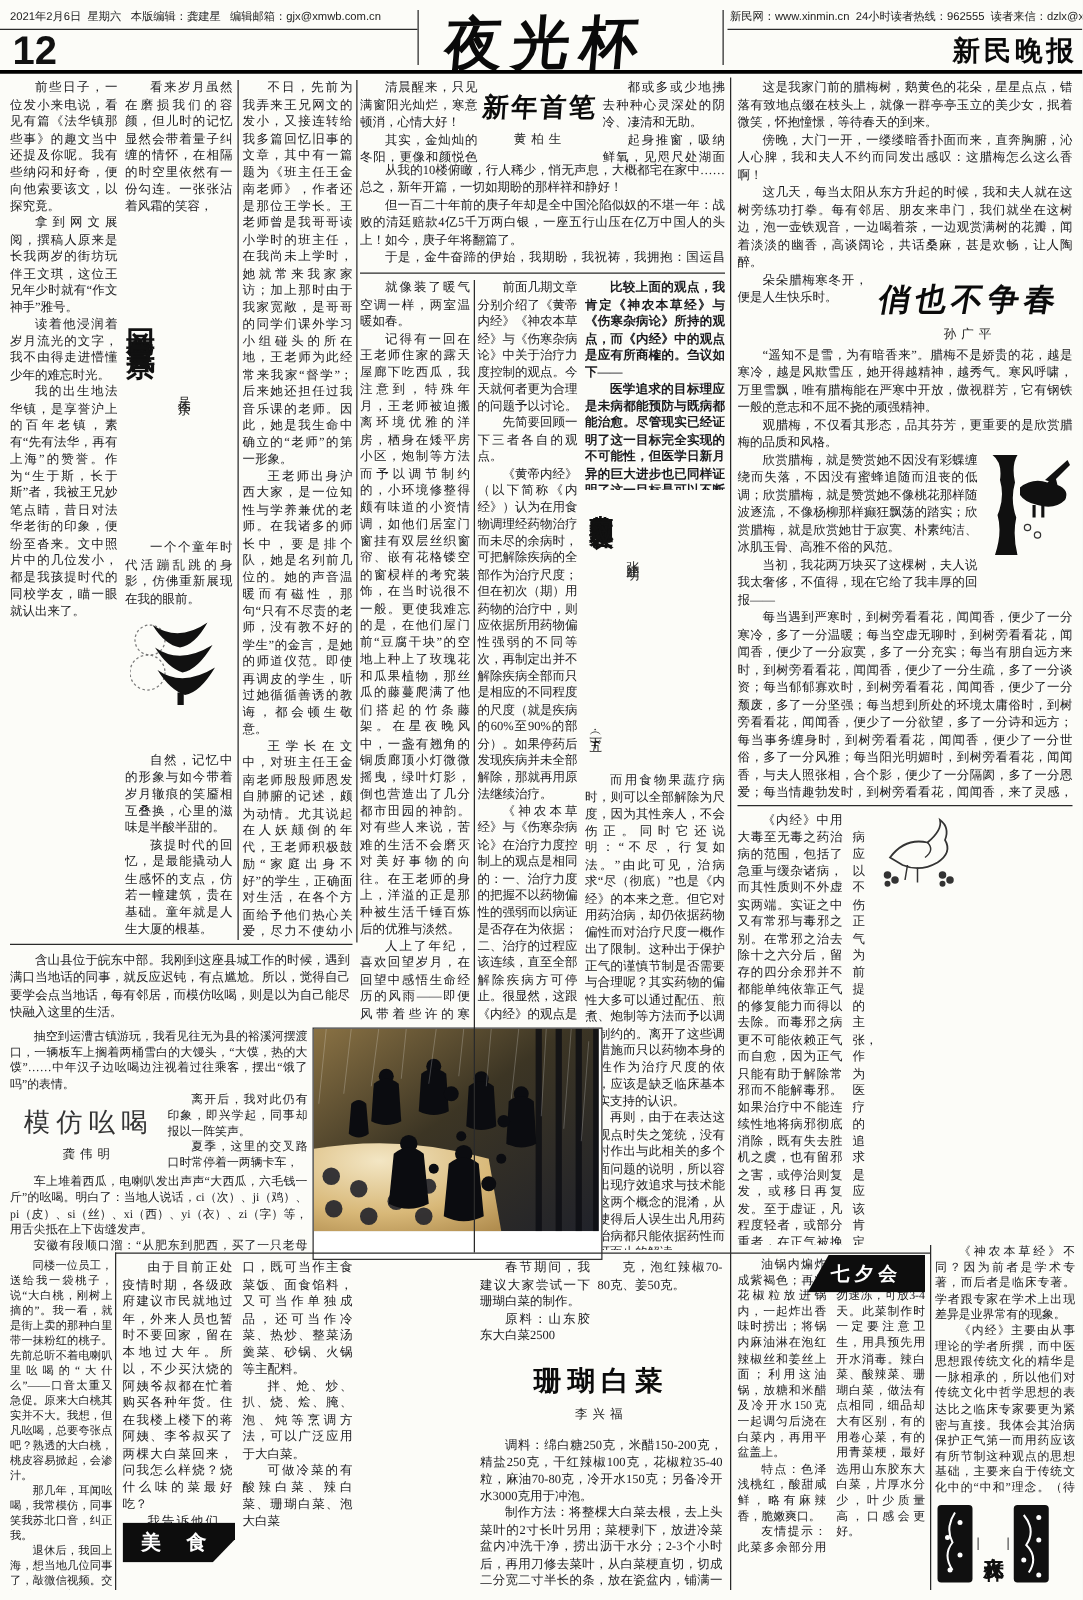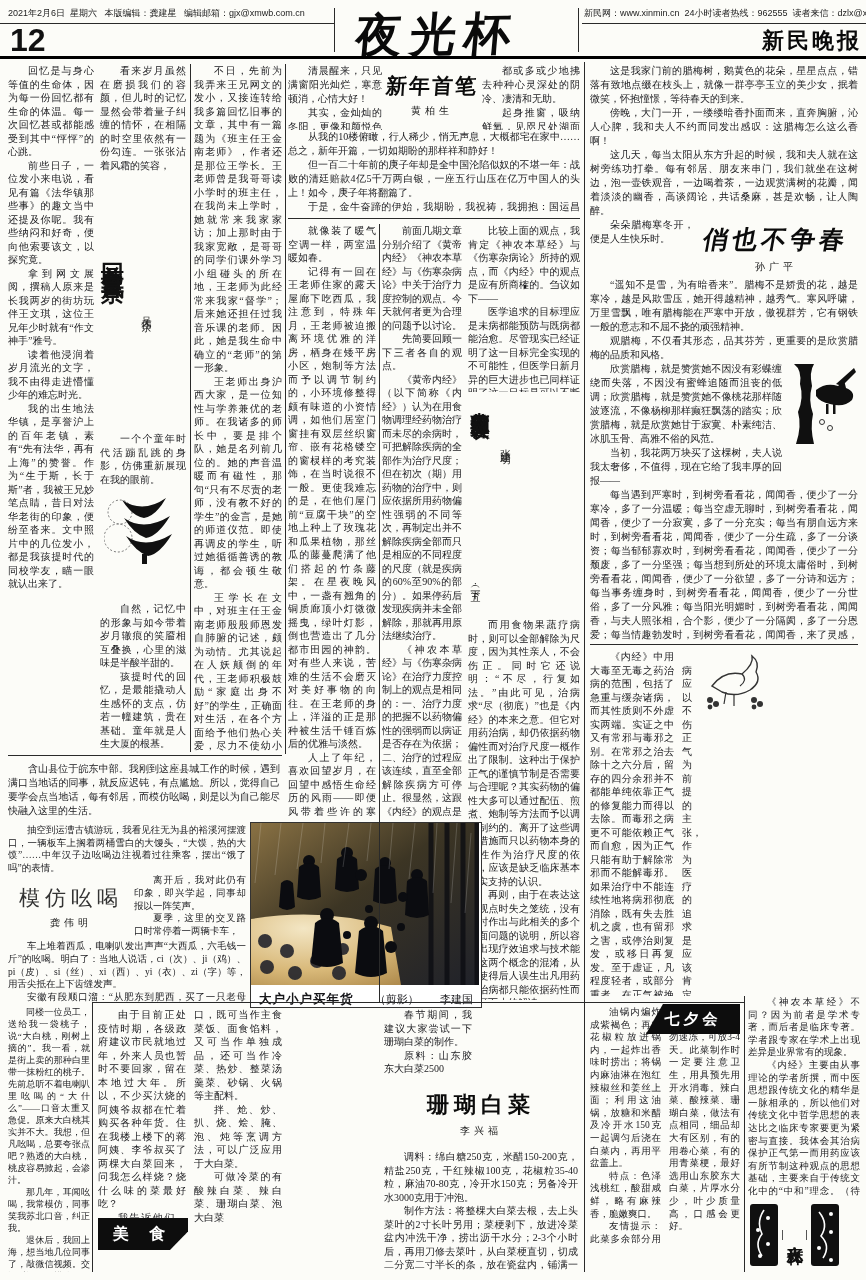--- a/index.html
+++ b/index.html
@@ -63,21 +63,20 @@
     <span>新民网：www.xinmin.cn</span>&nbsp;
     <span>24小时读者热线：962555</span>&nbsp;
     <span>读者来信：dzlx@xmwb.com.cn</span>
   </div>
   <div class="hline" style="left:582px;top:23px;width:284px;"></div>
   <div class="papername" style="left:762px;top:26px;">新民晚报</div>
 
   <div class="bar" style="left:0;top:56px;width:866px;"></div>
 
   <div class="txt" style="left:8px;top:64px;width:86px;height:688px;">
-      <p>回忆是与身心等值的生命体，因为每一份回忆都有生命的体温。每一次回忆甚或都能感受到其中“怦怦”的心跳。</p>
       <p>前些日子，一位发小来电说，看见有篇《法华镇那些事》的趣文当中还提及你呢。我有些纳闷和好奇，便向他索要该文，以探究竟。</p>
       <p>拿到网文展阅，撰稿人原来是长我两岁的街坊玩伴王文琪，这位王兄年少时就有“作文神手”雅号。</p>
       <p>读着他浸润着岁月流光的文字，我不由得走进懵懂少年的难忘时光。</p>
       <p>我的出生地法华镇，是享誉沪上的百年老镇，素有“先有法华，再有上海”的赞誉。作为“生于斯，长于斯”者，我被王兄妙笔点睛，昔日对法华老街的印象，便纷至沓来。文中照片中的几位发小，都是我孩提时代的同校学友，瞄一眼就认出来了。</p>
     </div>
   <div class="txt" style="left:100px;top:64px;width:86px;height:176px;">
       <p>看来岁月虽然在磨损我们的容颜，但儿时的记忆显然会带着量子纠缠的情怀，在相隔的时空里依然有一份勾连。一张张沾着风霜的笑容，</p>
     </div>
 
   <div class="abs" style="left:98px;top:244px;width:90px;height:184px;display:flex;justify-content:flex-start;gap:10px;">
@@ -136,21 +135,21 @@
       <p>记得有一回在王老师住家的露天屋廊下吃西瓜，我注意到，特殊年月，王老师被迫搬离环境优雅的洋房，栖身在矮平房小区，炮制等方法而予以调节制约的，小环境修整得颇有味道的小资情调，如他们居室门窗挂有双层丝织窗帘、嵌有花格镂空的窗棂样的考究装饰，在当时说很不一般。更使我难忘的是，在他们屋门前“豆腐干块”的空地上种上了玫瑰花和瓜果植物，那丝瓜的藤蔓爬满了他们搭起的竹条藤架。在星夜晚风中，一盏有翘角的铜质廊顶小灯微微摇曳，绿叶灯影，倒也营造出了几分都市田园的神韵。对有些人来说，苦难的生活不会磨灭对美好事物的向往。在王老师的身上，洋溢的正是那种被生活千锤百炼后的优雅与淡然。</p>
       <p>人上了年纪，喜欢回望岁月，在回望中感悟生命经历的风雨——即便风带着些许的寒气，即便雨带着些许的凉意，而回忆照例会成为一道独特的风景。行笔至此，耳畔不禁萦回童年时手提铁环走在法华老街，又顺道拐入旧时名闻沪上的由一块块鹅卵石铺垫的杨宅路，那弹硌路上叮咚、叮咚的清脆响声，听来是那么美妙，仿佛时光倒流。乐哉！乐哉！</p>
     </div>
 
   <div class="txt" style="left:382px;top:224px;width:80px;height:592px;">
       <p>前面几期文章分别介绍了《黄帝内经》《神农本草经》与《伤寒杂病论》中关于治疗力度控制的观点。今天就何者更为合理的问题予以讨论。</p>
       <p>先简要回顾一下三者各自的观点。</p>
       <p>《黄帝内经》（以下简称《内经》）认为在用食物调理经药物治疗而未尽的余病时，可把解除疾病的全部作为治疗尺度；但在初次（期）用药物的治疗中，则应依据所用药物偏性强弱的不同等次，再制定出并不解除疾病全部而只是相应的不同程度的尺度（就是疾病的60%至90%的部分）。如果停药后发现疾病并未全部解除，那就再用原法继续治疗。</p>
       <p>《神农本草经》与《伤寒杂病论》在治疗力度控制上的观点是相同的：一、治疗力度的把握不以药物偏性的强弱而以病证是否存在为依据；二、治疗的过程应该连续，直至全部解除疾病方可停止。很显然，这跟《内经》的观点是存在差异的。</p>
     </div>
-  <div class="txt" style="left:468px;top:224px;width:112px;height:168px;">
+  <div class="txt" style="left:468px;top:224px;width:112px;height:168px;font-weight:bold;">
       <p>比较上面的观点，我肯定《神农本草经》与《伤寒杂病论》所持的观点，而《内经》中的观点是应有所商榷的。刍议如下——</p>
       <p>医学追求的目标理应是未病都能预防与既病都能治愈。尽管现实已经证明了这一目标完全实现的不可能性，但医学日新月异的巨大进步也已同样证明了这一目标是可以不断接近的可能性。</p>
     </div>
 
   <div class="abs flexrow" style="left:468px;top:396px;width:112px;height:218px;">
     <div style="width:66px;display:flex;">
       <div>
         <div class="vtitle t-zhong" style="height:182px;">中药剂量应用之补议</div>
         <div class="t-zsub">（下·五）</div>
       </div>
@@ -332,41 +331,39 @@
           <line x1="74" y1="0" x2="70" y2="40"></line>
         <line x1="98" y1="0" x2="92" y2="44"></line>
           <line x1="120" y1="0" x2="116" y2="38"></line>
           <line x1="142" y1="0" x2="138" y2="46"></line>
           <line x1="164" y1="0" x2="158" y2="56"></line>
         <line x1="186" y1="0" x2="182" y2="70"></line>
           <line x1="206" y1="0" x2="200" y2="80"></line>
           <line x1="220" y1="10" x2="214" y2="90"></line>
       </g>
     </svg>
-    <div class="cap">
-      <span class="ct">大户小户买年货</span>
-      <span>（剪影）</span>
-      <span>李建国</span>
-    </div>
   </div>
 
   <div class="hline" style="left:92px;top:1002px;width:652px;"></div>
   <div class="vline" style="left:92px;top:1002px;height:270px;"></div>
 
   <div class="txt cols2" style="left:98px;top:1008px;width:184px;height:264px;">
       <p>由于目前正处疫情时期，各级政府建议市民就地过年，外来人员也暂时不要回家，留在本地过大年。所以，不少买汏烧的阿姨爷叔都在忙着购买各种年货。住在我楼上楼下的蒋阿姨、李爷叔买了两棵大白菜回来，问我怎么样烧？烧什么味的菜最好吃？</p>
       <p>我告诉他们，大白菜入菜柔嫩适口，既可当作主食菜饭、面食馅料，又可当作单独成品，还可当作冷菜、热炒、整菜汤羹菜、砂锅、火锅等主配料。</p>
       <p>拌、炝、炒、扒、烧、烩、腌、泡、炖等烹调方法，可以广泛应用于大白菜。</p>
       <p>可做冷菜的有酸辣白菜、辣白菜、珊瑚白菜、泡大白菜</p>
     </div>
   <div class="label" style="left:98px;top:1218px;width:90px;height:32px;font-size:16px;letter-spacing:8px;clip-path:polygon(0 0,100% 0,100% 42%,80% 100%,0 100%);">美 食</div>
 
   <div class="txt" style="left:384px;top:1008px;width:88px;height:78px;">
       <p>春节期间，我建议大家尝试一下珊瑚白菜的制作。</p>
       <p>原料：山东胶东大白菜2500</p>
+    </div>
+  <div class="txt" style="left:478px;top:1008px;width:100px;height:78px;">
+      <p>克，泡红辣椒70-80克、姜50克。</p>
     </div>
 
   <div class="abs" style="left:384px;top:1090px;width:194px;height:56px;text-align:center;">
     <div class="t-shan">珊瑚白菜</div>
     <div class="hauthor">李兴福</div>
   </div>
 
   <div class="txt" style="left:384px;top:1150px;width:194px;height:122px;">
       <p>调料：绵白糖250克，米醋150-200克，精盐250克，干红辣椒100克，花椒粒35-40粒，麻油70-80克，冷开水150克；另备冷开水3000克用于冲泡。</p>
       <p>制作方法：将整棵大白菜去根，去上头菜叶的2寸长叶另用；菜梗剥下，放进冷菜盆内冲洗干净，捞出沥干水分；2-3个小时后，再用刀修去菜叶，从白菜梗直切，切成二分宽二寸半长的条，放在瓷盆内，铺满一层撒上一层精盐，再将白菜叠上一层，层层叠上，叠完为止；用平盆盖在白菜上腌6-8个小时后取出，放进冷开水内，用筷子快速搅拌一下，迅速将白菜捞出；双手用力挤干白菜内水分；放进瓷盆内，将白菜抖松，泡红辣椒去籽洗净，姜去皮切细丝撒在菜上面，泡红辣椒切成粗丝放在菜上面，要撒开；砂锅洗净，上火烧热，放麻油70-80克；烧至七八成熟时，将干辣椒下</p>

